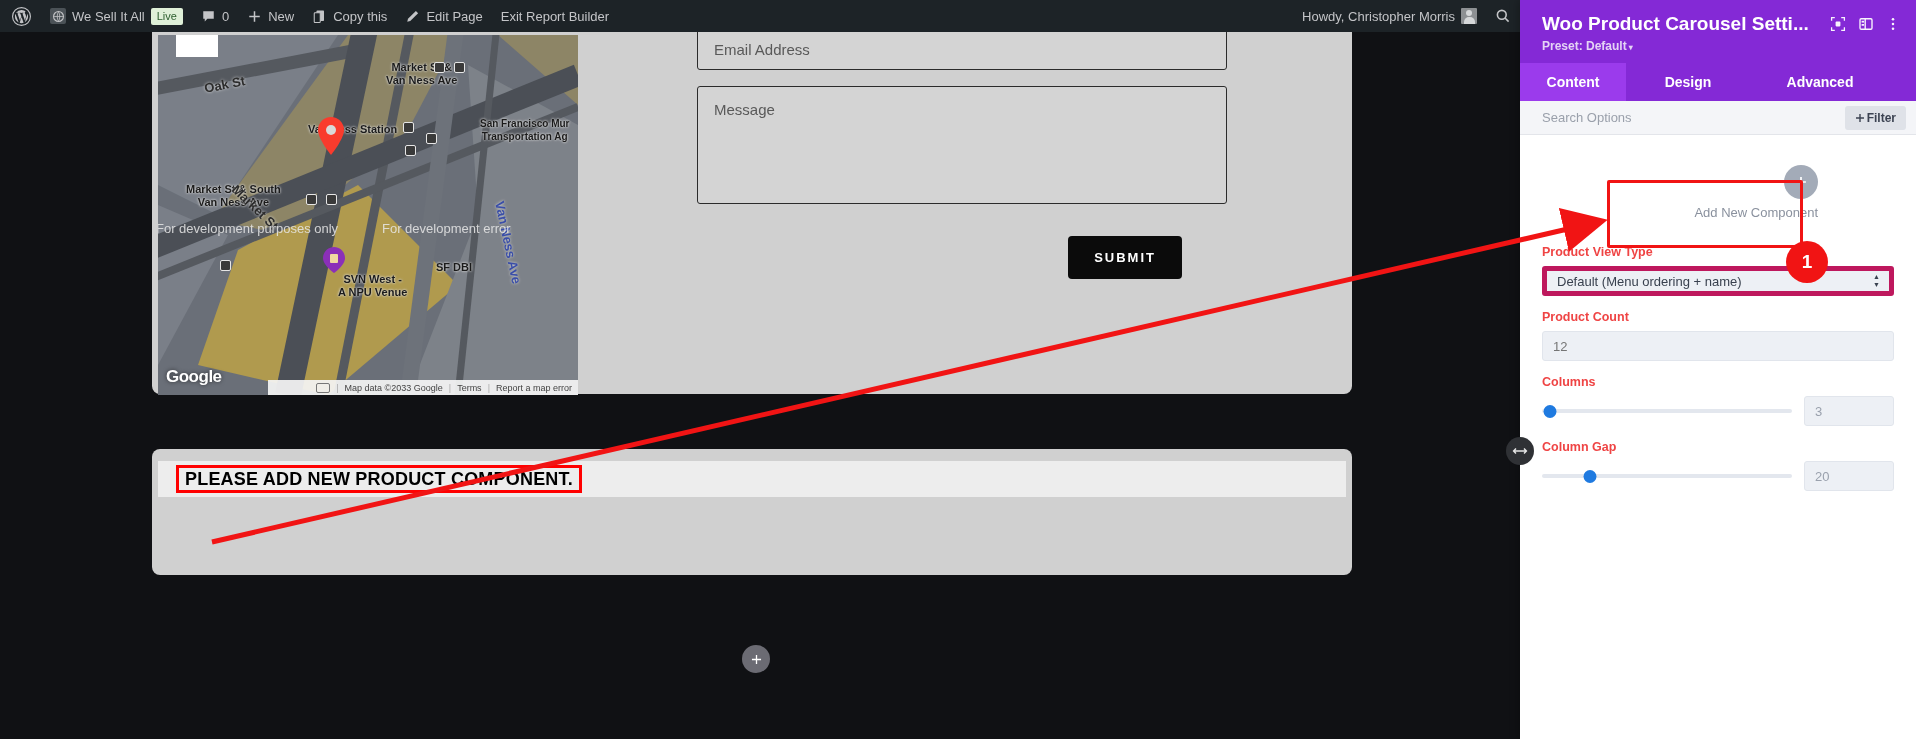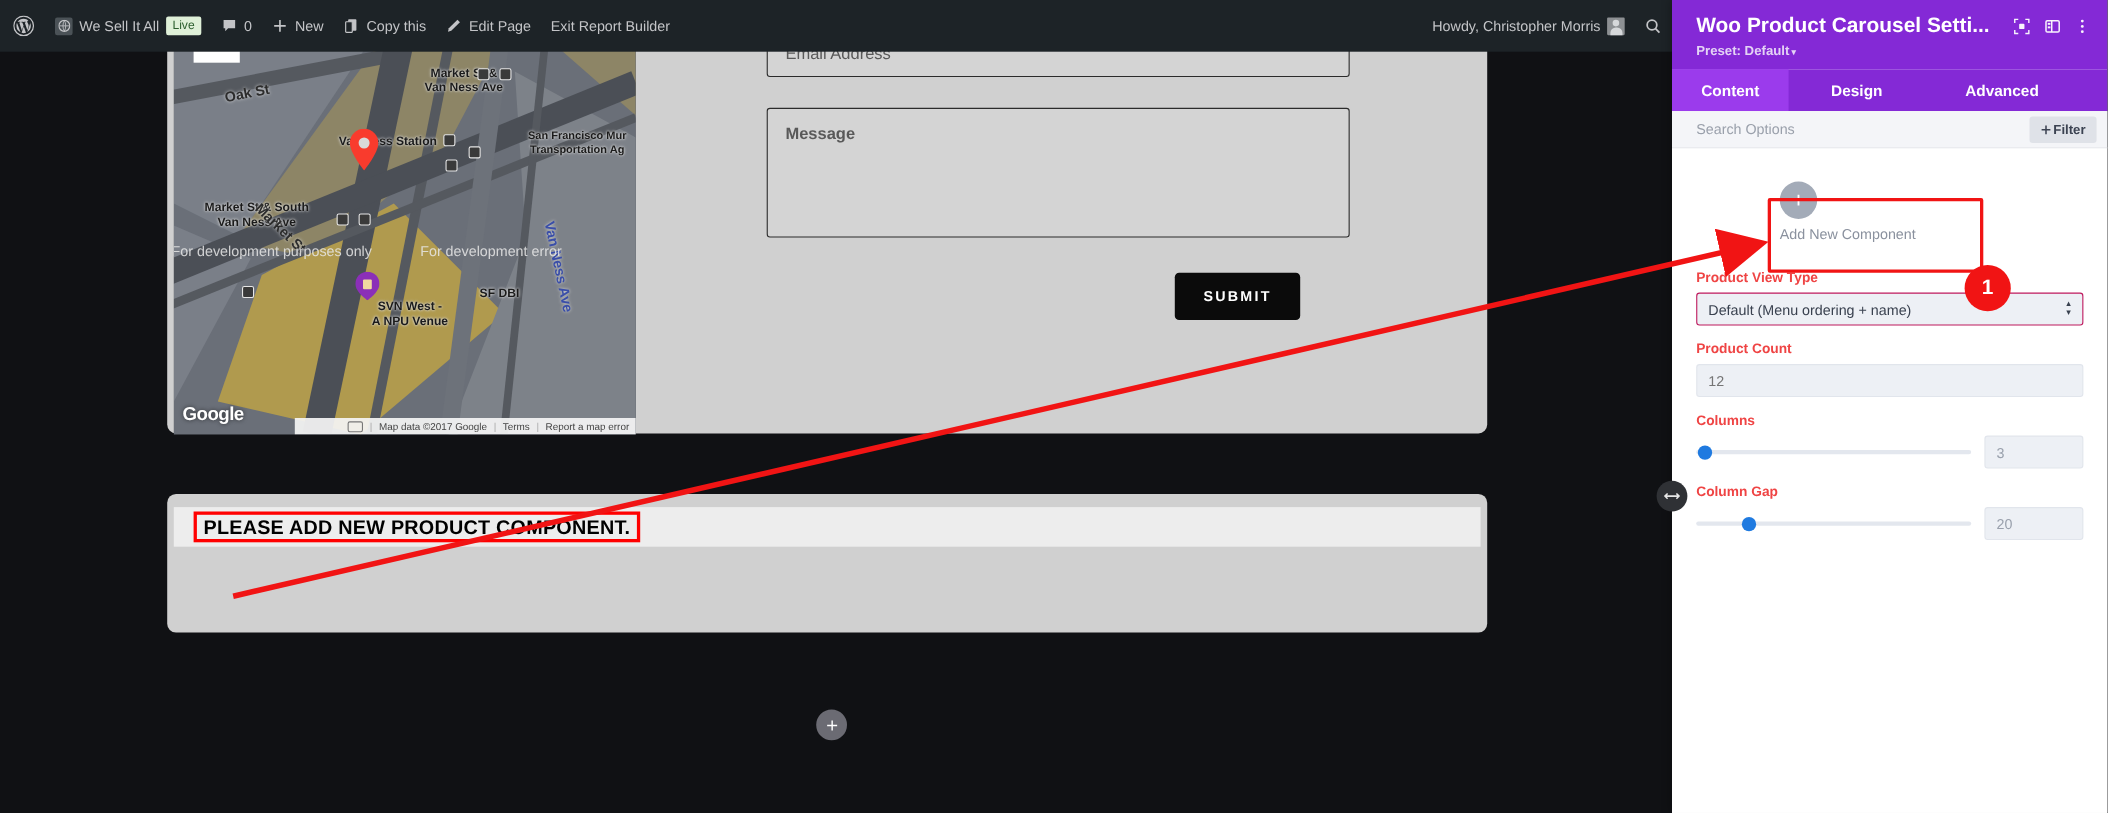--- a/index.html
+++ b/index.html
@@ -7,21 +7,21 @@
     width: 1916px; height: 739px;
     font-family: "Liberation Sans", sans-serif;
     background: #101114;
     overflow: hidden;
   }
   #root { position: relative; width: 1916px; height: 739px; }
 
   
   .adminbar {
     position: absolute; top: 0; left: 0;
-    width: 1520px; height: 47px;
+    width: 1520px; height: 32px;
     background: #1d2327; color: #c3c4c7;
     display: flex; align-items: center;
     font-size: 13px; z-index: 40;
   }
   .ab-item {
     display: flex; align-items: center; gap: 6px;
     height: 32px; padding: 0 9px; color: #c3c4c7;
     white-space: nowrap; cursor: default;
   }
   .wp-logo { font-size: 18px; line-height: 1; padding: 0 10px 0 12px; }
@@ -125,21 +125,21 @@
   .fld {
     width: 530px; background: #d4d4d4;
     border: 1px solid #2b2b2b; border-radius: 3px;
     font-family: "Liberation Sans", sans-serif;
     font-size: 15px; color: #555;
     padding: 14px 16px; outline: none;
     display: block;
   }
   .fld::placeholder { color: #595959; }
   .fld-email { height: 42px; padding: 10px 16px; }
-  .fld-msg { height: 118px; margin-top: 28px; resize: none; font-weight: bold; }
+  .fld-msg { height: 118px; margin-top: 16px; resize: none; }
   .submit-row { display: flex; justify-content: flex-end; margin-top: 32px; }
   .submit-btn {
     background: #0b0b0b; color: #fff; border: none;
     border-radius: 4px; padding: 14px 26px;
     font-size: 13px; font-weight: 700; letter-spacing: 2px;
     font-family: "Liberation Sans", sans-serif; cursor: pointer;
   }
 
   
   .banner-wrap { position: absolute; left: 6px; top: 12px; width: 1188px; }
@@ -234,21 +234,21 @@
 
   .panel-body { flex: 1; overflow: hidden; background: #fff; position: relative; }
 
   .addcomp-zone {
     display: flex; justify-content: center;
     padding: 22px 0 18px 0;
   }
   .addcomp {
     width: 200px; height: 70px;
     display: flex; flex-direction: column;
-    align-items: flex-start; justify-content: center; gap: 6px;
+    align-items: flex-end; justify-content: center; gap: 6px;
     cursor: pointer; position: relative;
   }
   .addcomp-circle {
     width: 34px; height: 34px; border-radius: 50%;
     background: #a3abb8; color: #fff;
     display: flex; align-items: center; justify-content: center;
     font-size: 17px; line-height: 1;
   }
   .addcomp-label { font-size: 13px; color: #8a919e; }
 
@@ -261,21 +261,21 @@
   }
   .sec-ico { color: #7b8494; cursor: pointer; display: flex; align-items: center; }
 
   .field { padding: 0 22px 0 22px; margin-bottom: 14px; }
   .field-label {
     font-size: 12.5px; font-weight: 700; color: #ef4444;
     margin-bottom: 7px;
   }
   .select-box {
     position: relative; background: #edf0f5;
-    border: 1px solid #be185d; border-radius: 3px;
+    border: 5px solid #be185d; border-radius: 3px;
     height: 30px; display: flex; align-items: center;
     padding: 0 26px 0 10px; font-size: 13px; color: #39414f;
     cursor: pointer;
   }
   .select-arrows {
     position: absolute; right: 9px; top: 50%;
     transform: translateY(-50%);
     display: flex; flex-direction: column; gap: 2px;
     color: #39414f; font-size: 7px; line-height: 6px;
   }
@@ -442,21 +442,21 @@
         <svg style="position:absolute; left:165px; top:212px; width:22px; height:26px;" viewBox="0 0 22 26">
           <path d="M11 0C4.9 0 0 4.9 0 11c0 7.6 11 15 11 15s11-7.4 11-15C22 4.9 17.1 0 11 0z" fill="#8b2fb8"></path>
           <rect x="7" y="7" width="8" height="9" rx="1" fill="#f0d9a0"></rect>
         </svg>
 
         <div class="g-logo">Google</div>
 
         <div class="map-attr">
           <span class="kb-icon"></span>
           <span class="attr-div">|</span>
-          <span>Map data ©2017 Google</span>
+          <span>Map data ©2033 Google</span>
           <span class="attr-div">|</span>
           <span>Terms</span>
           <span class="attr-div">|</span>
           <span>Report a map error</span>
         </div>
       </div>
 
       <div class="form-col">
         <input class="fld fld-email" type="text" placeholder="Email Address" style="">
         <textarea class="fld fld-msg" placeholder="Message" style=""></textarea>

